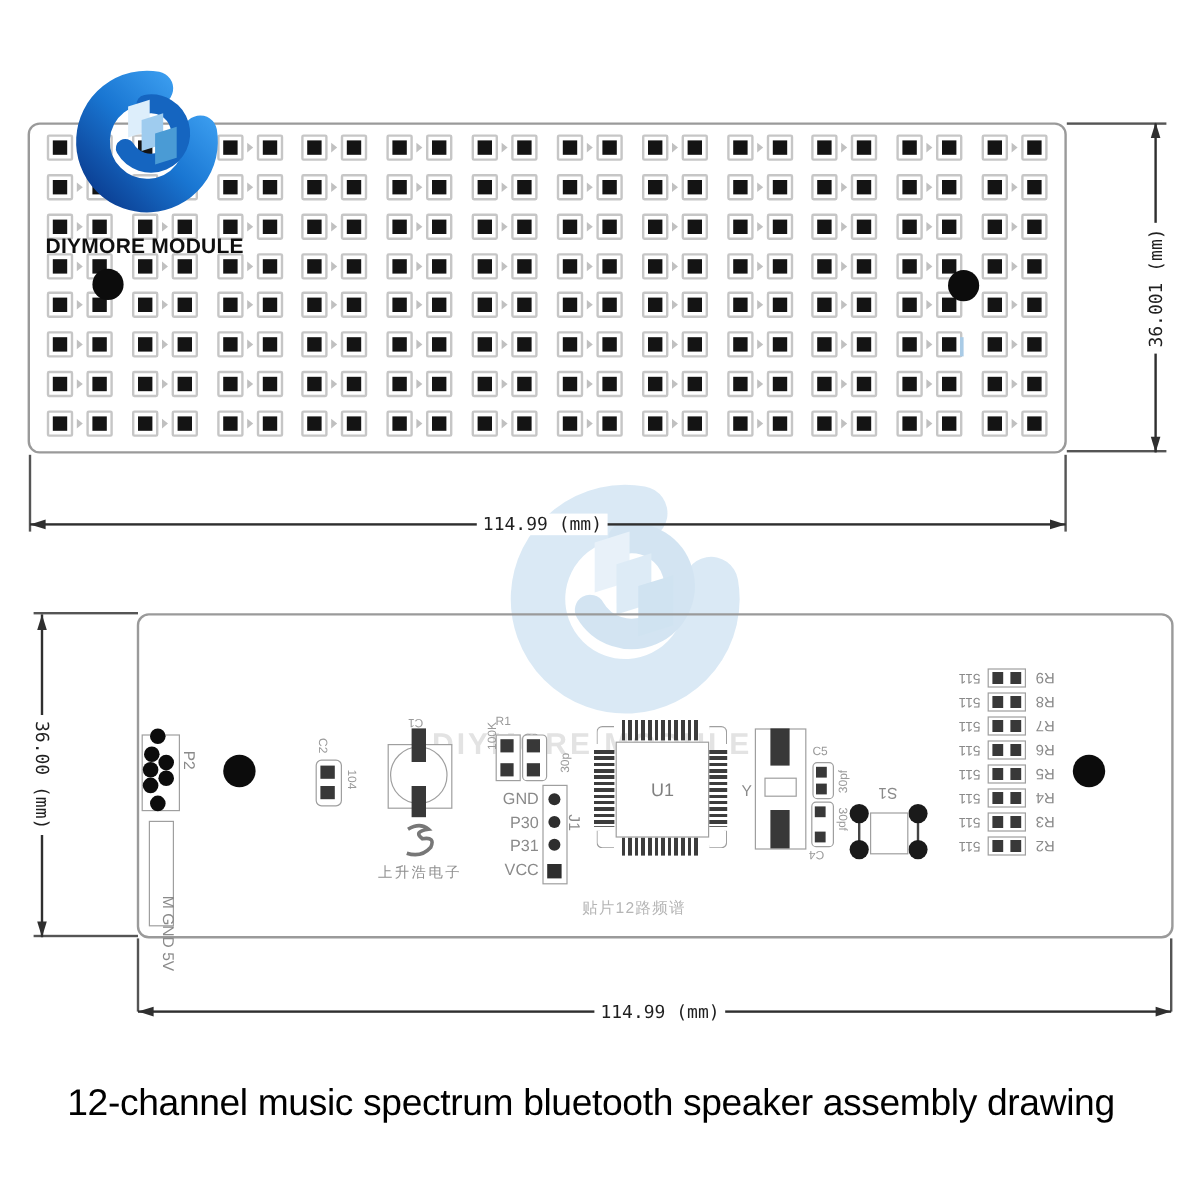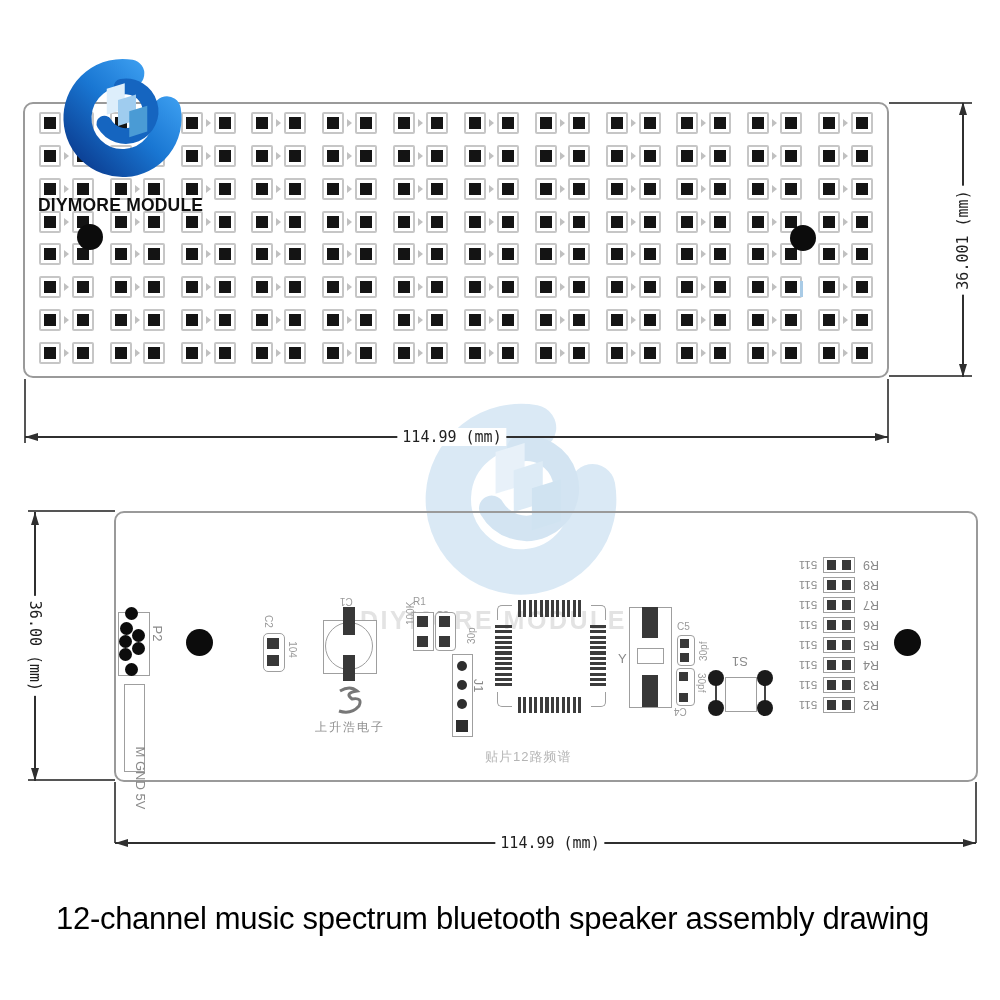--- a/index.html
+++ b/index.html
@@ -1089,36 +1089,45 @@
   </div>
   <div class="sk-sm" style="left:289px;top:112px;transform:rotate(-90deg);transform-origin:left top;">100K</div>
 
   <div class="sk-sm" style="left:320px;top:97px;">C3</div>
   <div class="outline c3-body">
     <div class="cap2 t"></div>
     <div class="cap2 b"></div>
   </div>
   <div class="sk-sm" style="left:350px;top:131px;transform:rotate(-90deg);transform-origin:left top;">30p</div>
 
+  <div class="j1-labels abs">
+      <div class="j1-pin-label">GND</div>
+      <div class="j1-pin-label">P30</div>
+      <div class="j1-pin-label">P31</div>
+      <div class="j1-pin-label">VCC</div>
+    </div>
   <div class="outline j1-housing">
     <div class="j1-pin" style="top:6px;"></div>
     <div class="j1-pin" style="top:25px;"></div>
     <div class="j1-pin" style="top:44px;"></div>
     <div class="j1-pin-sq"></div>
   </div>
   <div class="sk rot90" style="left:356px;top:165px;">J1</div>
 
   <div class="u1-bracket u1-br-tl"></div>
   <div class="u1-bracket u1-br-tr"></div>
   <div class="u1-bracket u1-br-bl"></div>
   <div class="u1-bracket u1-br-br"></div>
   <div class="u1-pins u1-pins-top"></div>
   <div class="u1-pins u1-pins-bottom"></div>
   <div class="u1-pins u1-pins-left"></div>
   <div class="u1-pins u1-pins-right"></div>
+  <div class="outline u1-body">
+    <span class="u1-text">U1</span>
+  </div>
 
   <div class="sk" style="left:502px;top:138px;">Y</div>
   <div class="outline y1-outline"></div>
   <div class="pad y1-pad-t"></div>
   <div class="outline y1-mid"></div>
   <div class="pad y1-pad-b"></div>
 
   <div class="sk-sm" style="left:561px;top:108px;">C5</div>
   <div class="outline c5-body">
     <div class="capv t"></div>

